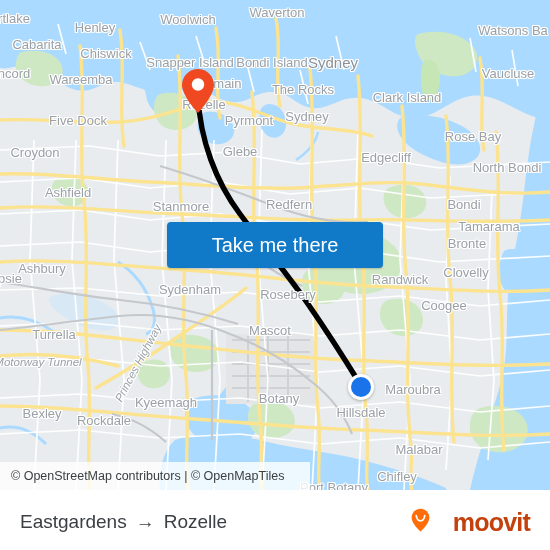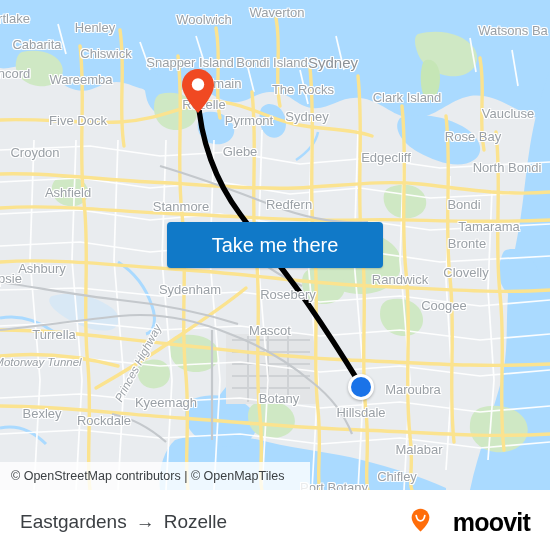--- a/index.html
+++ b/index.html
@@ -153,21 +153,21 @@
   }
   #route-summary .arrow { font-size: 19px; color: #3b3f43; }
   #moovit-logo {
     display: flex;
     align-items: center;
     gap: 3px;
   }
   #moovit-logo .wordmark {
     font-size: 25px;
     font-weight: bold;
-    color: #000000;
+    color: #c2410c;
     letter-spacing: -0.8px;
     margin-left: 20px;
   }
 </style>
 </head>
 <body>
 
 <div id="app">
 
   <div id="map">
@@ -342,32 +342,32 @@
         </g>
 
         <path d="M198,96 C200,140 216,182 240,214 C262,244 286,272 308,304
                  C326,330 344,358 360,384" stroke="#000000" stroke-width="5.4" fill="none" stroke-linecap="round" stroke-linejoin="round"></path>
       </g>
     </svg>
 
     <div id="labels-layer">
         <div class="plabel sz-md" style="left: 14px; top: 18px;">rtlake</div>
         <div class="plabel sz-md" style="left: 95px; top: 27px;">Henley</div>
-        <div class="plabel sz-md" style="left: 204px; top: 19px;">Woolwich</div>
+        <div class="plabel sz-md" style="left: 188px; top: 19px;">Woolwich</div>
         <div class="plabel sz-md" style="left: 277px; top: 12px;">Waverton</div>
         <div class="plabel sz-md" style="left: 513px; top: 30px;">Watsons Ba</div>
         <div class="plabel sz-md" style="left: 37px; top: 44px;">Cabarita</div>
         <div class="plabel sz-md" style="left: 106px; top: 53px;">Chiswick</div>
         <div class="plabel sz-md" style="left: 190px; top: 62px;">Snapper Island</div>
         <div class="plabel sz-md" style="left: 272px; top: 62px;">Bondi Island</div>
         <div class="plabel sz-lg" style="left: 333px; top: 62px;">Sydney</div>
         <div class="plabel sz-md" style="left: 14px; top: 73px;">ncord</div>
         <div class="plabel sz-md" style="left: 81px; top: 79px;">Wareemba</div>
         <div class="plabel sz-md" style="left: 218px; top: 83px;">Balmain</div>
-        <div class="plabel sz-md" style="left: 508px; top: 73px; margin-top: 40px;">Vaucluse</div>
+        <div class="plabel sz-md" style="left: 508px; top: 73px;">Vaucluse</div>
         <div class="plabel sz-md" style="left: 303px; top: 89px;">The Rocks</div>
         <div class="plabel sz-md" style="left: 399px; top: 97px; padding-left: 16px;">Clark Island</div>
         <div class="plabel sz-md" style="left: 204px; top: 104px;">Rozelle</div>
         <div class="plabel sz-md" style="left: 307px; top: 116px;">Sydney</div>
         <div class="plabel sz-md" style="left: 74px; top: 120px; padding-left: 8px;">Five Dock</div>
         <div class="plabel sz-md" style="left: 249px; top: 120px;">Pyrmont</div>
         <div class="plabel sz-md" style="left: 473px; top: 136px;">Rose Bay</div>
         <div class="plabel sz-md" style="left: 35px; top: 152px;">Croydon</div>
         <div class="plabel sz-md" style="left: 240px; top: 151px;">Glebe</div>
         <div class="plabel sz-md" style="left: 386px; top: 157px;">Edgecliff</div>

